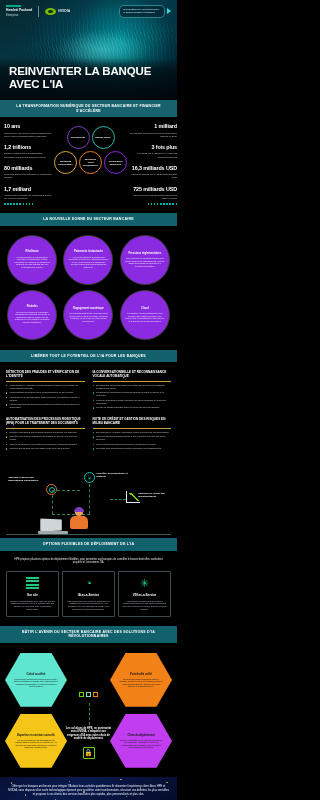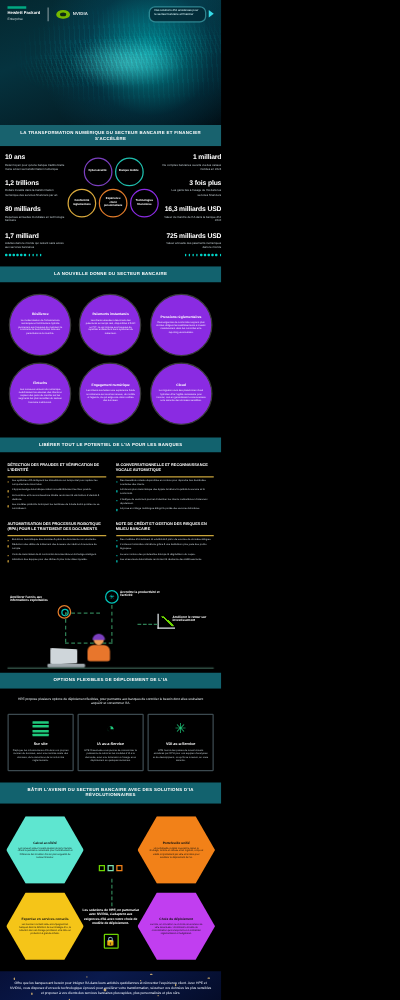--- a/index.html
+++ b/index.html
@@ -314,20 +314,23 @@
       <span class="nv-txt">NVIDIA</span>
     </div>
     <div class="hero-pill">
       <div class="pill-box">
         <p>Des solutions d'IA accélérées pour le secteur bancaire et financier</p>
       </div>
       <span class="pill-arrow"></span>
     </div>
   </div>
 
+  <div class="hero-title">
+    <h1>REINVENTER LA BANQUE AVEC L'IA</h1>
+  </div>
 </div>
 
 <div class="banner">
   <h2>LA TRANSFORMATION NUMÉRIQUE DU SECTEUR BANCAIRE ET FINANCIER S'ACCÉLÈRE</h2>
 </div>
 
 <div class="stats-wrap">
   <div class="stat-col left">
     <div class="stat">
       <div class="num">10 ans</div>

